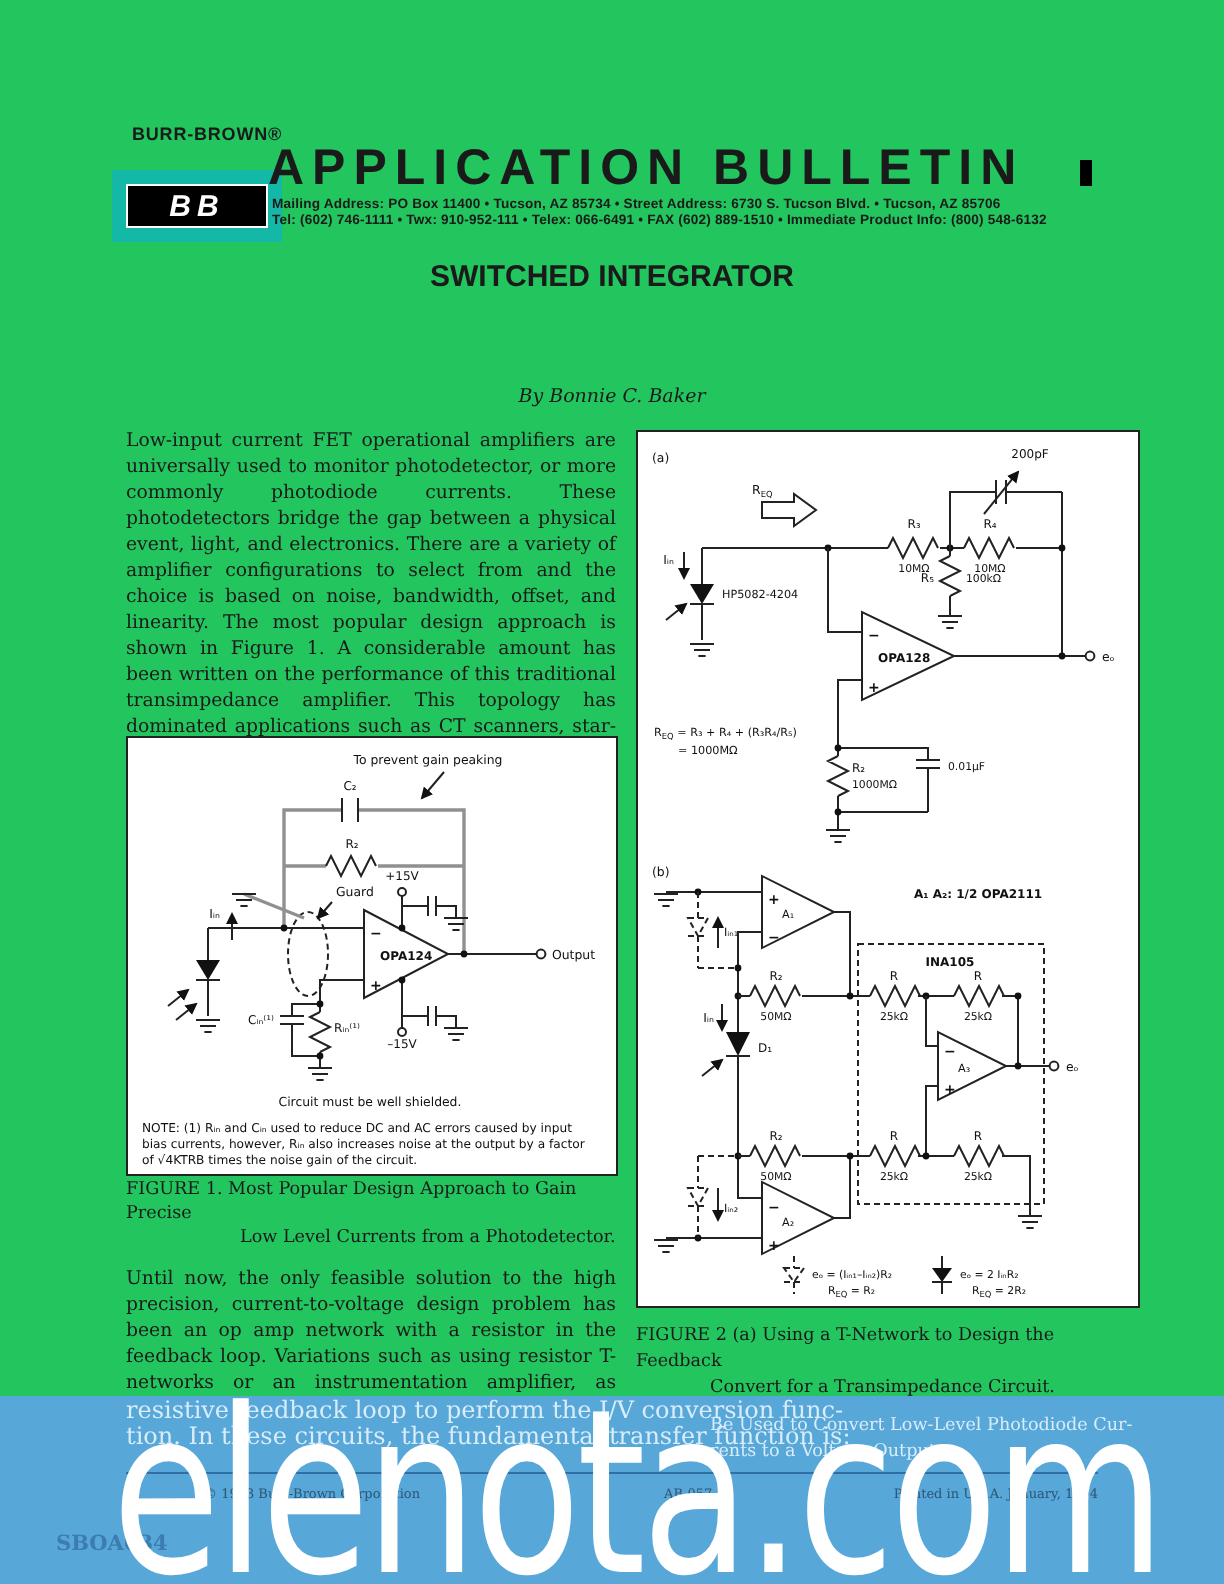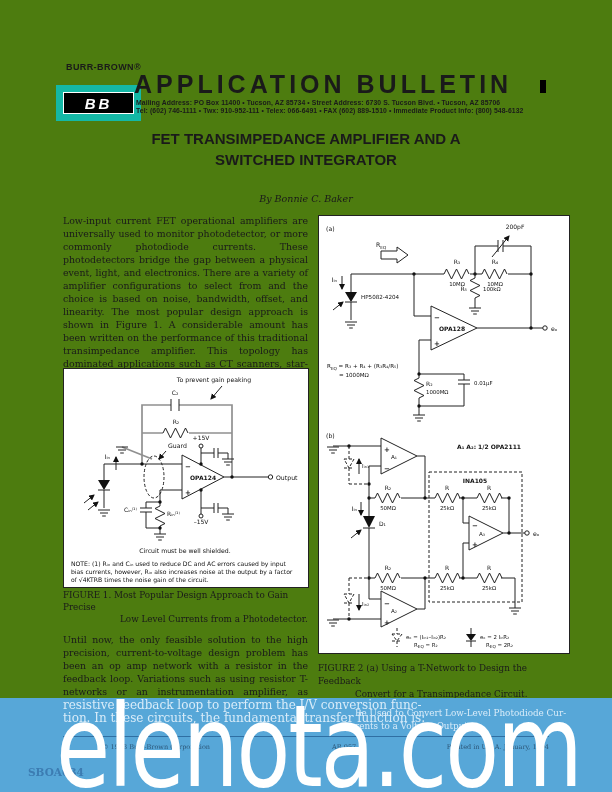--- a/index.html
+++ b/index.html
@@ -1,16 +1,16 @@
 <!DOCTYPE html>
 <html><head>
 <meta charset="utf-8">
 <style>
   html,body{margin:0;padding:0;background:#888;}
-  .page{position:relative;width:612px;height:792px;background:#4d7c0f;margin:0 auto;overflow:hidden;
+  .page{position:relative;width:612px;height:792px;background:#22c55e;margin:0 auto;overflow:hidden;
         font-family:"DejaVu Serif", serif;color:#1a1a1a;}
   .abs{position:absolute;}
 
   
   .brand{left:66px;top:62px;font:bold 9px "Liberation Sans",sans-serif;letter-spacing:.4px;}
   .bb-box{left:56px;top:85px;width:69px;height:20px;border:7px solid #14b8a6;padding:1px;background:#fff;}
   .bb-inner{width:100%;height:100%;background:#000;color:#fff;display:flex;align-items:center;justify-content:center;
             font:bold italic 15px "Liberation Sans",sans-serif;letter-spacing:3px;}
   .bulletin-title{left:134px;top:70px;font:bold 25px "Liberation Sans",sans-serif;letter-spacing:4px;white-space:nowrap;}
   .addr{left:136px;font:bold 6.8px "Liberation Sans",sans-serif;white-space:nowrap;letter-spacing:.1px;}
@@ -70,21 +70,20 @@
   <div class="abs brand">BURR-BROWN®</div>
   <div class="abs bb-box">
     <div class="bb-inner">BB</div>
   </div>
   <div class="abs bulletin-title">APPLICATION BULLETIN</div>
   <div class="abs addr addr1">Mailing Address: PO Box 11400 • Tucson, AZ 85734 • Street Address: 6730 S. Tucson Blvd. • Tucson, AZ 85706</div>
   <div class="abs addr addr2">Tel: (602) 746-1111 • Twx: 910-952-111 • Telex: 066-6491 • FAX (602) 889-1510 • Immediate Product Info: (800) 548-6132</div>
   <div class="abs edge-mark"></div>
 
   <div class="abs art-title">
-    <div>FET TRANSIMPEDANCE AMPLIFIER AND A</div>
     <div>SWITCHED INTEGRATOR</div>
   </div>
   <div class="abs byline">By Bonnie C. Baker</div>
 
   <div class="abs col-left body-text para1">Low-input current FET operational amplifiers are universally used to monitor photodetector, or more commonly photodiode currents. These photodetectors bridge the gap between a physical event, light, and electronics. There are a variety of amplifier configurations to select from and the choice is based on noise, bandwidth, offset, and linearity. The most popular design approach is shown in Figure 1. A considerable amount has been written on the performance of this traditional transimpedance amplifier. This topology has dominated applications such as CT scanners, star-tracking instruments, electron microscopes, etc., where a light-to-voltage conversion is required.</div>
   <div class="abs col-left body-text para2">Until now, the only feasible solution to the high precision, current-to-voltage design problem has been an op amp network with a resistor in the feedback loop. Variations such as using resistor T-networks or an instrumentation amplifier, as shown in Figure 2, still use the fundamental concept of a resistive feedback loop to perform the I/V conversion function. In these circuits, the fundamental transfer function is:</div>
 
   <div class="abs figbox fig1">
     <svg width="242" height="216" viewBox="0 0 242 216">
       <defs>

